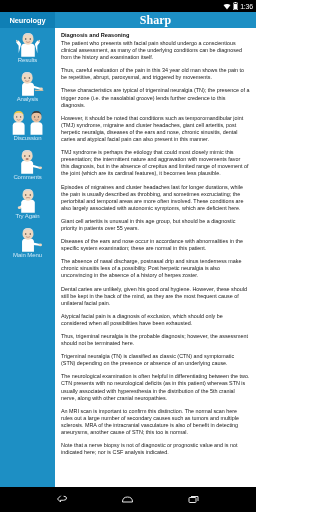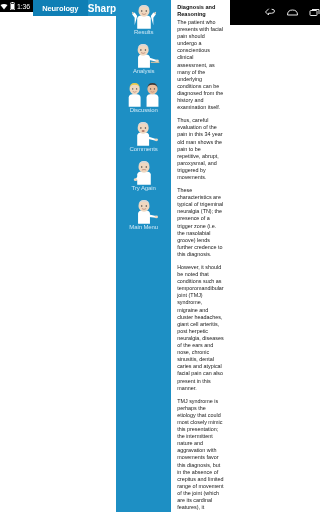--- a/index.html
+++ b/index.html
@@ -1,21 +1,21 @@
 <!DOCTYPE html>
 <html><head>
 <meta charset="utf-8">
 <style>
   * { margin:0; padding:0; box-sizing:border-box; }
   html, body {
     width:320px; height:512px; overflow:hidden;
     background:#ffffff;
     font-family:"Liberation Sans", sans-serif;
   }
-  #app { position:relative; width:256px; height:512px; display:flex; flex-direction:row; }
+  #app { position:relative; width:256px; height:512px; display:flex; flex-direction:column; }
 
   
   .statusbar {
     height:12px; background:#000000; flex:0 0 12px;
     display:flex; align-items:center; justify-content:flex-end;
     padding-right:3px; gap:2px;
   }
   .sb-icon { display:flex; align-items:center; }
   .sb-clock {
     color:#ffffff; font-size:7px; line-height:7px; letter-spacing:-0.2px;
@@ -27,21 +27,21 @@
     flex:0 0 16px; height:16px; display:flex; align-items:stretch;
     background:#1d8fc4;
   }
   .ab-brand {
     width:55px; background:#0f7fb5;
     display:flex; align-items:center; justify-content:center;
     color:#ffffff; font-size:7.5px; font-weight:bold; letter-spacing:-0.1px;
   }
   .ab-title {
     flex:1; display:flex; align-items:center; justify-content:center;
-    color:#ffffff; font-size:10px; font-weight:bold;
+    color:#ffffff; font-size:12px; font-weight:bold;font-family:Liberation Serif, serif;
   }
 
   
   .body { flex:1; display:flex; min-height:0; }
 
   
   .sidebar {
     width:55px; flex:0 0 55px; background:#1d8fc4;
     display:flex; flex-direction:column; align-items:center;
     padding-top:3px; overflow:hidden;

